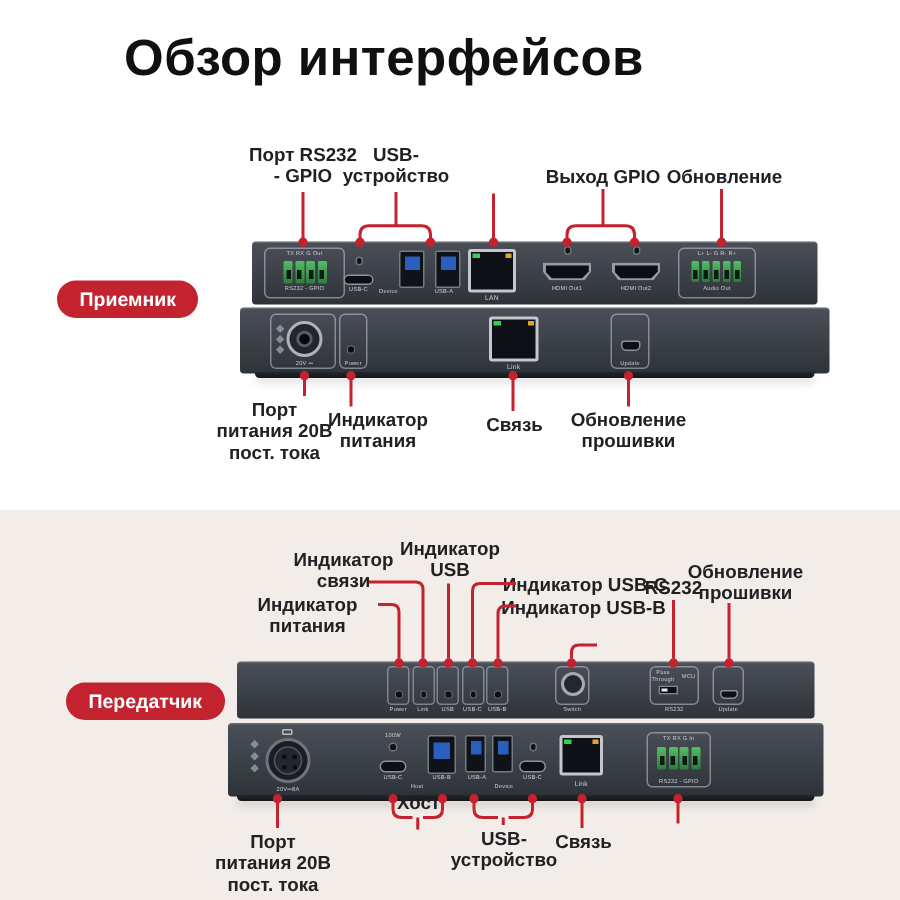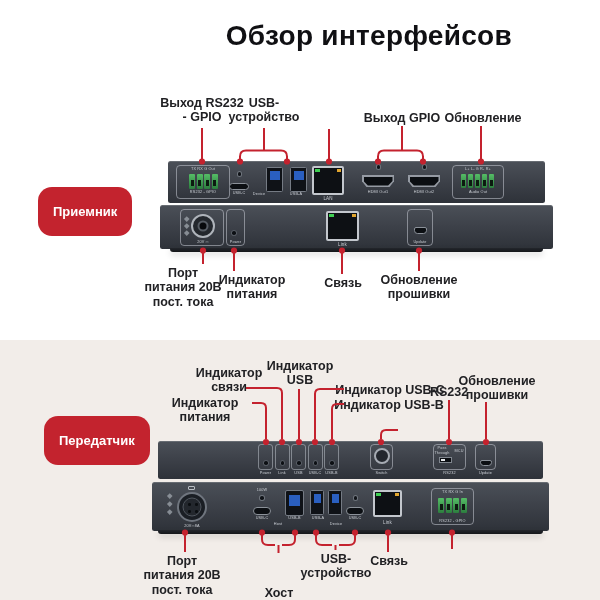--- a/index.html
+++ b/index.html
@@ -1,23 +1,23 @@
 <!DOCTYPE html>
 <html><head>
 <meta charset="utf-8">
 <style>
   *{box-sizing:border-box;margin:0;padding:0}
   html,body{background:#e8e8e8}
   .stage{position:relative;width:600px;height:600px;background:#ffffff;overflow:hidden;
          font-family:"Liberation Sans",sans-serif;}
   .pink{position:absolute;left:0;top:340px;width:600px;height:260px;background:#f2ede9;}
-  .title{position:absolute;left:0;top:20px;width:512px;text-align:right;
-         font-size:28px;font-weight:700;color:#101013;letter-spacing:.3px;}
+  .title{position:absolute;left:0;top:20px;width:512px;text-align:center;
+         font-size:34px;font-weight:700;color:#101013;letter-spacing:.3px;}
   .badge{position:absolute;background:#c3232e;color:#fff;font-size:13px;font-weight:700;
-         border-radius:14px;padding:17px 15px;white-space:nowrap;}
+         border-radius:14px;padding:5px 15px;white-space:nowrap;}
   .co{position:absolute;transform:translateX(-50%);text-align:center;font-size:12.5px;
       line-height:1.14;font-weight:700;color:#212124;white-space:pre-line;}
   svg.lines{position:absolute;left:0;top:0;pointer-events:none;}
 
   .panel{position:absolute;background:linear-gradient(180deg,#4b5058 0%,#3d4149 48%,#2e3239 100%);
          border-radius:2.5px;box-shadow:inset 0 1px 0 rgba(255,255,255,.16);}
   .base{position:absolute;background:linear-gradient(180deg,#23262c,#141619);
         border-radius:0 0 3px 3px;box-shadow:0 3px 6px rgba(0,0,0,.16);}
 
   .gb{position:absolute;border:1px solid rgba(198,203,211,.55);border-radius:4px;}
@@ -127,37 +127,37 @@
 
     <div class="rj45" style="left:166px;top:6px;width:33px;height:30px"></div>
     <div class="pl" style="left:182.5px;top:38px">Link</div>
 
     <div class="gb" style="left:247px;top:4px;width:26px;height:37px"></div>
     <div class="musb" style="left:253.5px;top:22px;width:13px;height:7px"></div>
     <div class="pl xs" style="left:260px;top:36px">Update</div>
   </div>
   <div class="base" style="left:170px;top:248px;width:373px;height:4px"></div>
 
-  <div class="co" style="left:202px;top:96px">Выход RS232
+  <div class="co" style="left:202px;top:96px">Порт RS232
 - GPIO</div>
   <div class="co" style="left:264px;top:96px">USB-
 устройство</div>
   <div class="co" style="left:402px;top:111px">Выход GPIO</div>
   <div class="co" style="left:483px;top:111px">Обновление</div>
 
   <div class="co" style="left:183px;top:266px">Порт
 питания 20В
 пост. тока</div>
   <div class="co" style="left:252px;top:273px">Индикатор
 питания</div>
   <div class="co" style="left:343px;top:276px">Связь</div>
   <div class="co" style="left:419px;top:273px">Обновление
 прошивки</div>
 
-  <div class="badge" style="left:44px;top:416px">Передатчик</div>
+  <div class="badge" style="left:44px;top:455px">Передатчик</div>
 
   <div class="panel" style="left:158px;top:441px;width:385px;height:38px">
     <div class="lbox" style="left:100px">
         <div class="leddot" style="left:5px;top:16px"></div>
       </div>
     <div class="lbox" style="left:116.5px">
         <div class="leddot" style="left:5px;top:16px"></div>
       </div>
     <div class="lbox" style="left:133px">
         <div class="leddot" style="left:5px;top:16px"></div>
@@ -239,21 +239,21 @@
 USB</div>
   <div class="co" style="left:390px;top:383px">Индикатор USB-C</div>
   <div class="co" style="left:389px;top:398px">Индикатор USB-B</div>
   <div class="co" style="left:449px;top:385px">RS232</div>
   <div class="co" style="left:497px;top:374px">Обновление
 прошивки</div>
 
   <div class="co" style="left:182px;top:554px">Порт
 питания 20В
 пост. тока</div>
-  <div class="co" style="left:279px;top:586px">Хост</div>
+  <div class="co" style="left:279px;top:528px">Хост</div>
   <div class="co" style="left:336px;top:552px">USB-
 устройство</div>
   <div class="co" style="left:389px;top:554px">Связь</div>
 
   <svg class="lines" width="600" height="600" viewBox="0 0 600 600">
     <g stroke="#c4222e" stroke-width="2" fill="none">
 
       <path d="M202,128 V159"></path>
       <path d="M264,128 V150"></path>
       <path d="M240,161 V156.5 Q240,150.5 246,150.5 H281 Q287,150.5 287,156.5 V161"></path>

